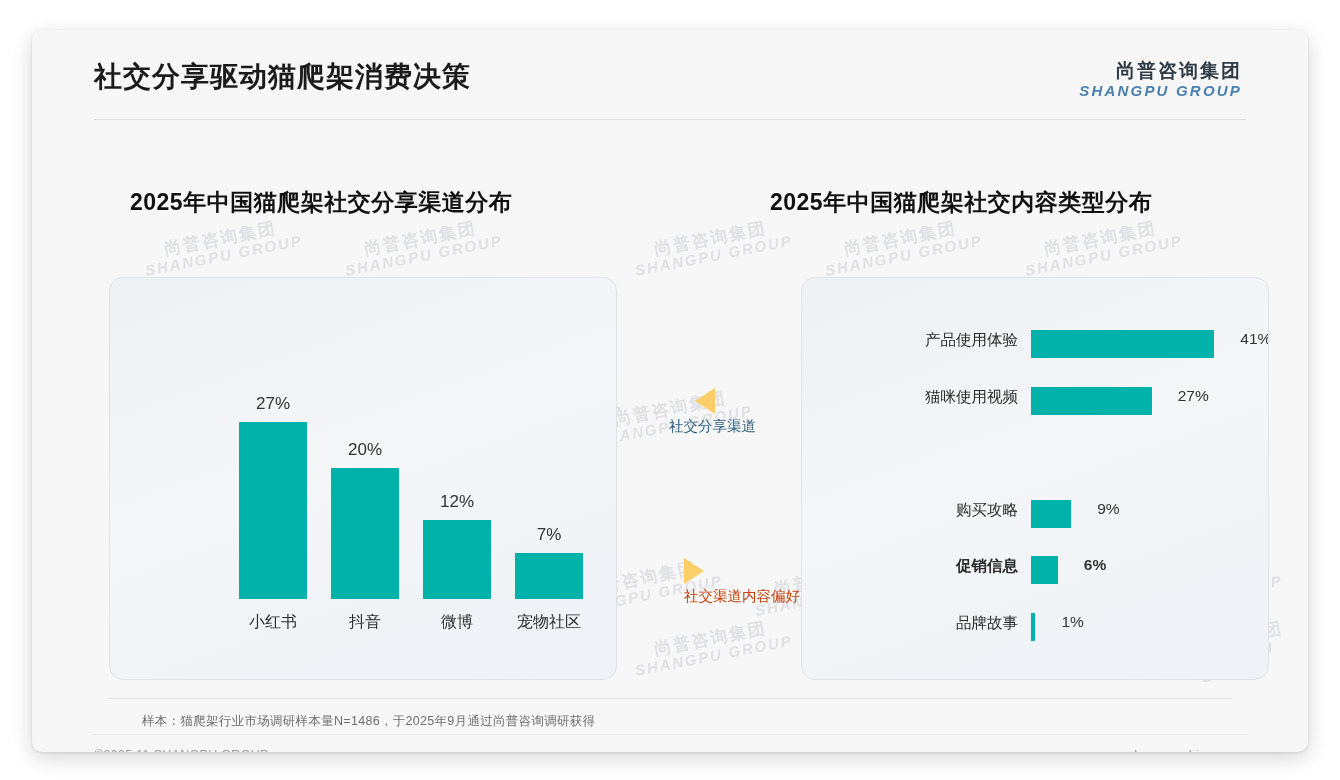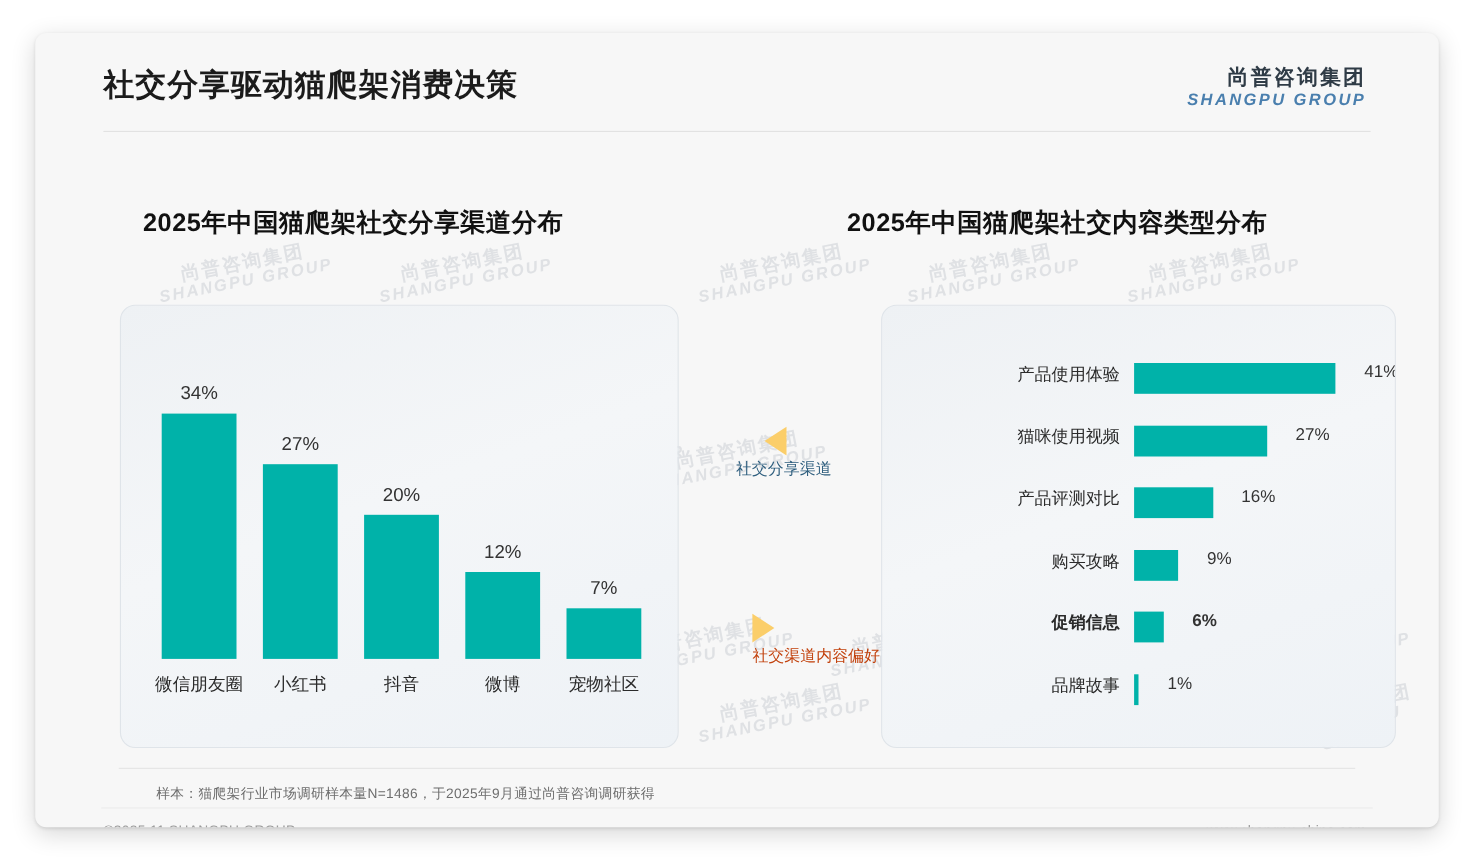--- a/index.html
+++ b/index.html
@@ -239,25 +239,20 @@
         <div class="en">SHANGPU GROUP</div>
       </div>
       <div class="wm" style="left: 1120px; top: 600px;">
         <div class="cn">尚普咨询集团</div>
         <div class="en">SHANGPU GROUP</div>
       </div>
     </div>
 
   <div class="panel left">
     <div class="vbars" id="vbars">
-        <div class="vbar-group" style="left: 25px; width: 92px; height: 100%;">
-          <div class="vbar-value" style="bottom: 310.7px;">34%</div>
-          <div class="vbar" style="height: 222.7px; background: rgb(0, 178, 169);"></div>
-          <div class="vbar-label">微信朋友圈</div>
-        </div>
         <div class="vbar-group" style="left: 117px; width: 92px; height: 100%;">
           <div class="vbar-value" style="bottom: 264.85px;">27%</div>
           <div class="vbar" style="height: 176.85px; background: rgb(0, 178, 169);"></div>
           <div class="vbar-label">小红书</div>
         </div>
         <div class="vbar-group" style="left: 209px; width: 92px; height: 100%;">
           <div class="vbar-value" style="bottom: 219px;">20%</div>
           <div class="vbar" style="height: 131px; background: rgb(0, 178, 169);"></div>
           <div class="vbar-label">抖音</div>
         </div>
@@ -288,25 +283,20 @@
         <div class="hrow" style="top: 52px;">
           <div class="hrow-label">产品使用体验</div>
           <div class="hrow-bar" style="width: 183.27px; background: rgb(0, 178, 169);"></div>
           <div class="hrow-value">41%</div>
         </div>
         <div class="hrow" style="top: 108.5px;">
           <div class="hrow-label">猫咪使用视频</div>
           <div class="hrow-bar" style="width: 120.69px; background: rgb(0, 178, 169);"></div>
           <div class="hrow-value">27%</div>
         </div>
-        <div class="hrow" style="top: 165px;">
-          <div class="hrow-label">产品评测对比</div>
-          <div class="hrow-bar" style="width: 71.52px; background: rgb(0, 178, 169);"></div>
-          <div class="hrow-value">16%</div>
-        </div>
         <div class="hrow" style="top: 221.5px;">
           <div class="hrow-label">购买攻略</div>
           <div class="hrow-bar" style="width: 40.23px; background: rgb(0, 178, 169);"></div>
           <div class="hrow-value">9%</div>
         </div>
         <div class="hrow" style="top: 278px; font-weight: bold;">
           <div class="hrow-label">促销信息</div>
           <div class="hrow-bar" style="width: 26.82px; background: rgb(0, 178, 169);"></div>
           <div class="hrow-value">6%</div>
         </div>

